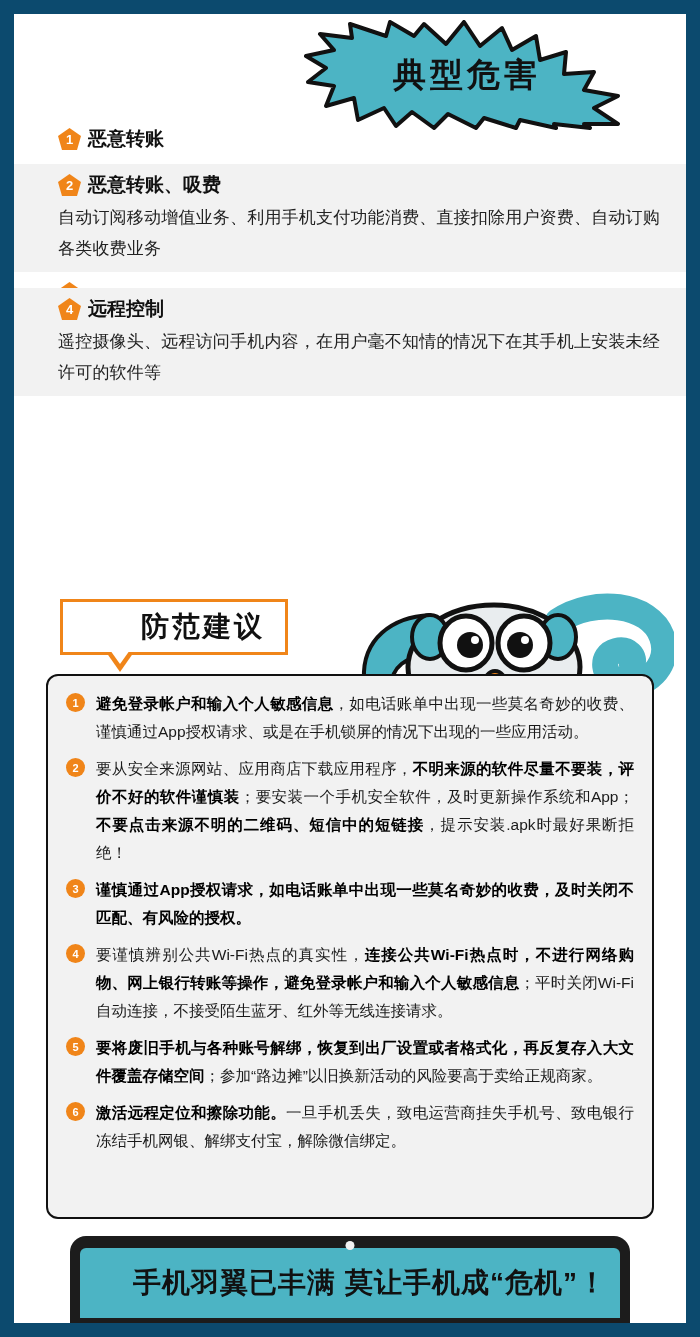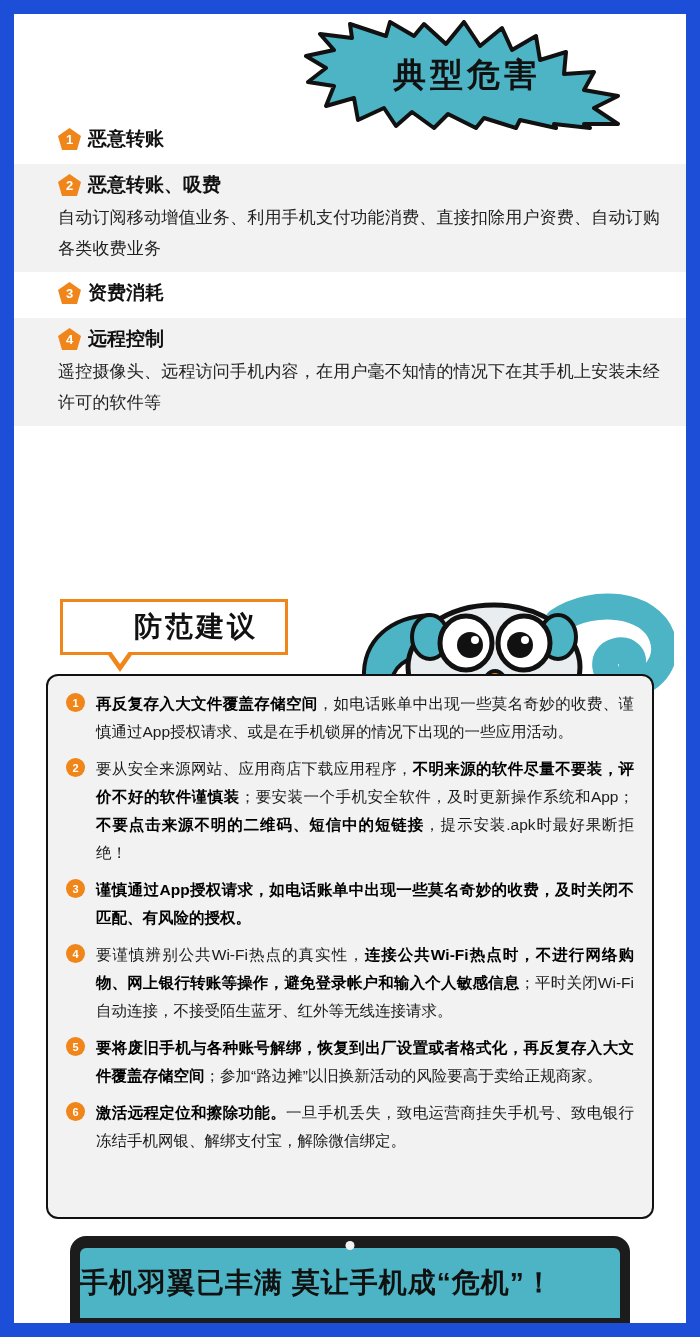--- a/index.html
+++ b/index.html
@@ -8,21 +8,21 @@
     width: 700px;
     height: 1337px;
     font-family: "Liberation Sans", sans-serif;
     background: #f08519;
     overflow: hidden;
   }
   .page {
     position: relative;
     width: 700px;
     height: 1337px;
-    background: #1d4ed8;
+    background: #0c4a6e;
     padding: 14px;
   }
   .sheet {
     position: relative;
     width: 672px;
     height: 1309px;
     background: #ffffff;
     overflow: hidden;
   }
 
@@ -104,21 +104,21 @@
     position: absolute;
     left: 46px;
     top: 585px;
     width: 228px;
     height: 56px;
     background: #fff;
     border: 3px solid #f08519;
   }
   .ribbon .txt {
     position: absolute;
-    left: 1px; top: 0; width: 228px; height: 50px;
+    left: 8px; top: 0; width: 228px; height: 50px;
     display: flex; align-items: center; justify-content: center;
     font-size: 28px;
     font-weight: bold;
     color: #111;
     letter-spacing: 3px;
     padding-left: 36px;
   }
   .ribbon-tail {
     position: absolute;
     left: 92px;
@@ -196,20 +196,22 @@
     background: #f2f2f2;
     border-radius: 50%;
   }
   .phone .screen {
     width: 540px;
     height: 70px;
     background: #4cb4c4;
     border-radius: 6px 6px 0 0;
     display: flex;
     align-items: center;
+    justify-content: center;
+    padding-left: 40px;
   }
   .phone .screen span {
     font-size: 28px;
     font-weight: bold;
     color: #111;
     letter-spacing: 1px;
     white-space: nowrap;
   }
 </style>
 </head>
@@ -248,21 +250,20 @@
         <p class="h-body">自动订阅移动增值业务、利用手机支付功能消费、直接扣除用户资费、自动订购各类收费业务</p>
       </div>
 
       <div class="harm">
         <div class="num">
           <svg width="23" height="23" viewBox="0 0 23 23">
               <polygon points="11.5,0 23,8 19,22 4,22 0,8" fill="#f08519"></polygon>
             </svg>
           <span>3</span>
         </div>
-        <p class="h-title">资费消耗</p>
       </div>
 
       <div class="harm shaded">
         <div class="num">
           <svg width="23" height="23" viewBox="0 0 23 23">
               <polygon points="11.5,0 23,8 19,22 4,22 0,8" fill="#f08519"></polygon>
             </svg>
           <span>4</span>
         </div>
         <p class="h-title">远程控制</p>
@@ -304,21 +305,21 @@
     <div class="advice">
 
       <div class="adv-item">
         <div class="num">
           <svg width="19" height="19" viewBox="0 0 19 19">
               <circle cx="9.5" cy="9.5" r="9.5" fill="#f08519"></circle>
             </svg>
           <span>1</span>
         </div>
         <p>
-          <b>再反复存入大文件覆盖存储空间</b><span>，如电话账单中出现一些莫名奇妙的收费、谨慎通过App授权请求、或是在手机锁屏的情况下出现的一些应用活动。</span>
+          <b>避免登录帐户和输入个人敏感信息</b><span>，如电话账单中出现一些莫名奇妙的收费、谨慎通过App授权请求、或是在手机锁屏的情况下出现的一些应用活动。</span>
         </p>
       </div>
 
       <div class="adv-item">
         <div class="num">
           <svg width="19" height="19" viewBox="0 0 19 19">
               <circle cx="9.5" cy="9.5" r="9.5" fill="#f08519"></circle>
             </svg>
           <span>2</span>
         </div>

